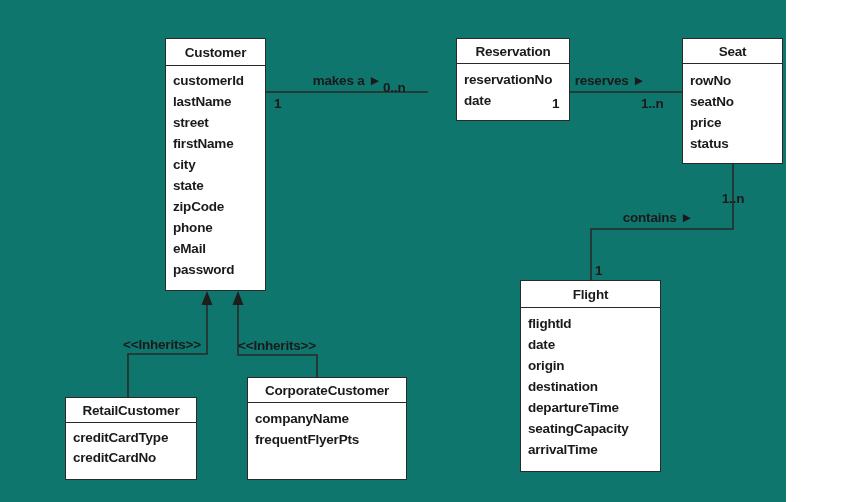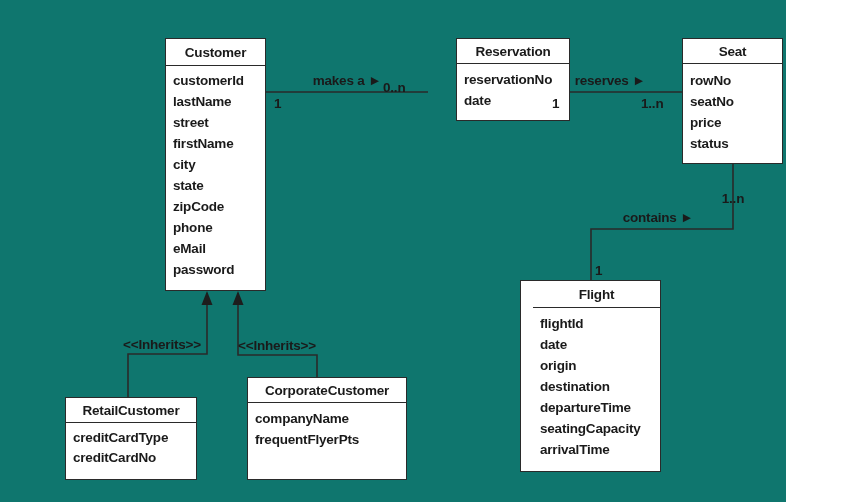--- a/index.html
+++ b/index.html
@@ -53,21 +53,21 @@
   }
   
   .c-customer   { left: 165px; top: 38px;  width: 101px; height: 253px; }
   .c-customer .title { height: 26px; }
   .c-reservation{ left: 428px; top: 38px;  width: 114px; height: 83px; margin-left: 28px; }
   .c-reservation .title { height: 24px; }
   .c-reservation .attrs { padding-top: 5px; }
   .c-seat       { left: 682px; top: 38px;  width: 101px; height: 126px; }
   .c-seat .title { height: 24px; }
   .c-seat .attrs { padding-top: 6px; }
-  .c-flight     { left: 520px; top: 280px; width: 141px; height: 192px; padding-left: 12px; }
+  .c-flight     { left: 520px; top: 280px; width: 141px; height: 192px; }
   .c-flight .title { height: 26px; }
   .c-flight .attrs { padding-top: 5px; }
   .c-retail     { left: 65px;  top: 397px; width: 132px; height: 83px; }
   .c-retail .title { height: 24px; }
   .c-retail .attrs { padding-top: 5px; }
   .c-retail .attr { line-height: 20px; }
   .c-corporate  { left: 247px; top: 377px; width: 160px; height: 103px; }
   .c-corporate .title { height: 24px; }
   .c-corporate .attrs { padding-top: 5px; }
   

